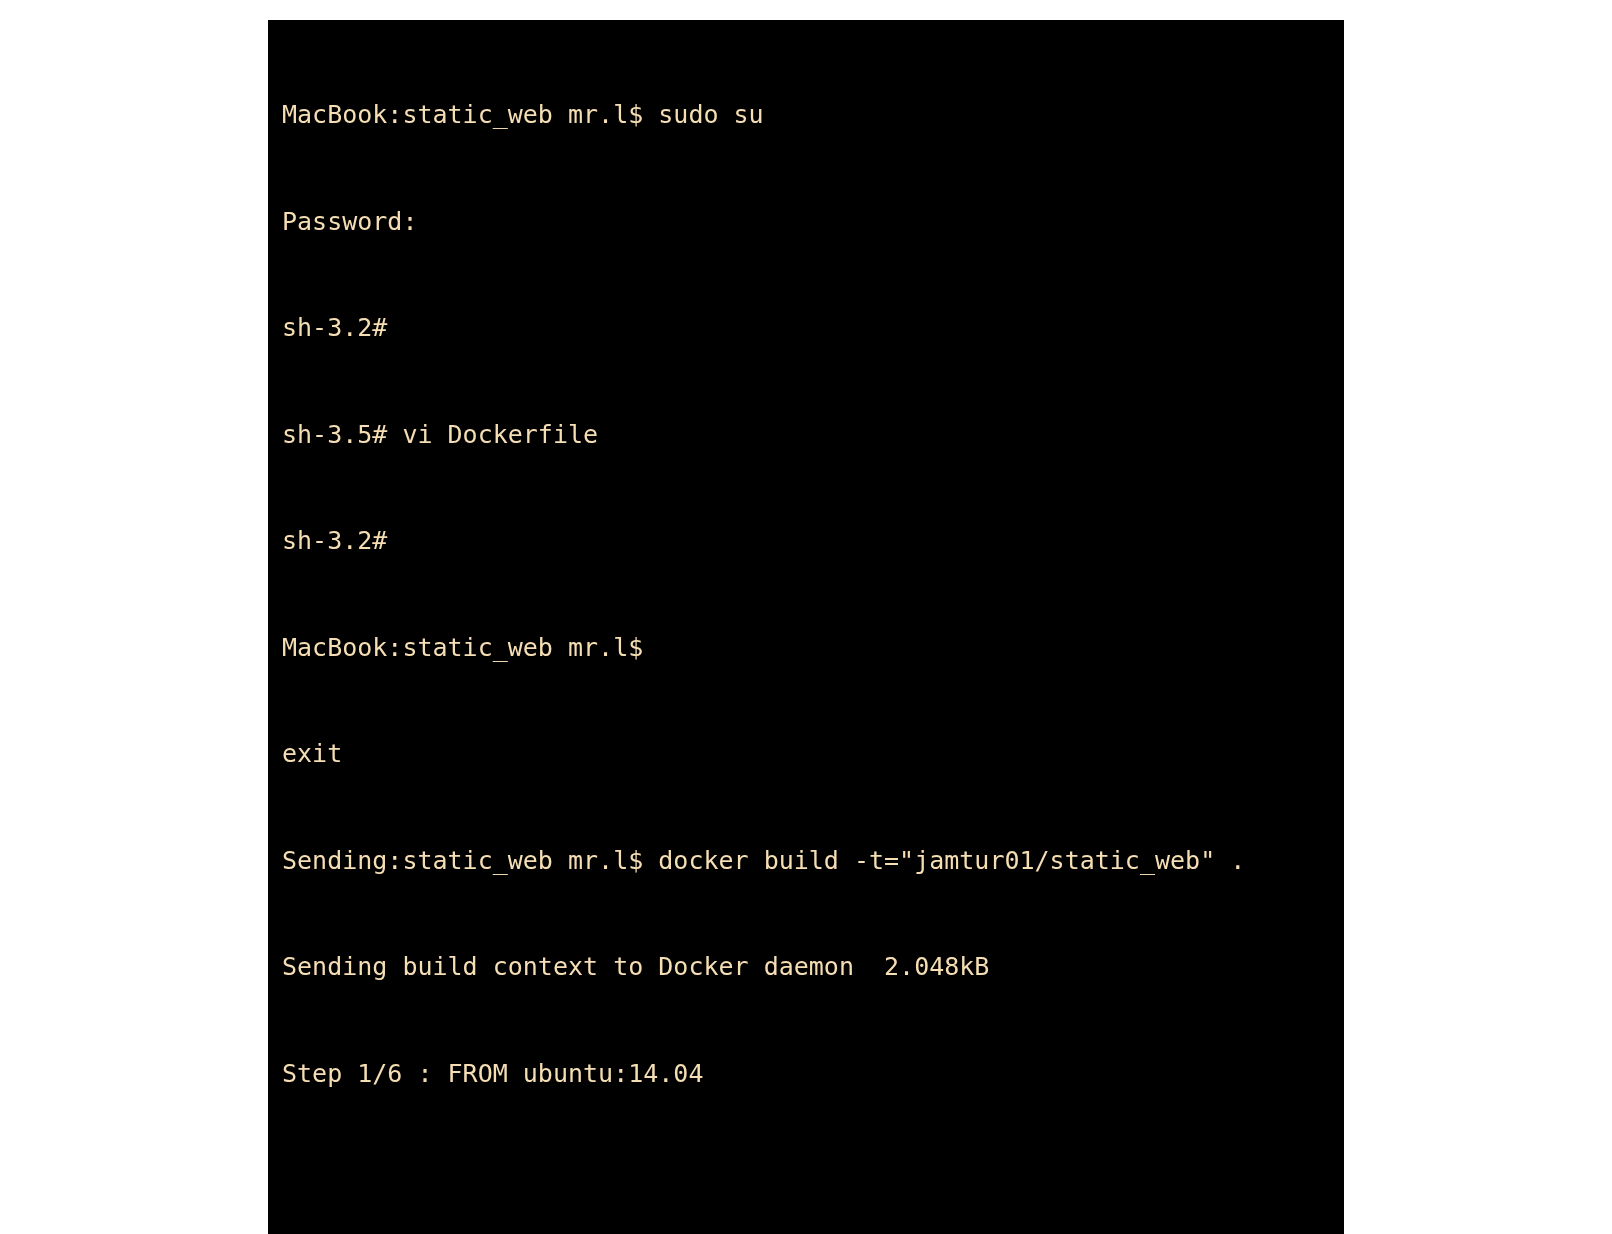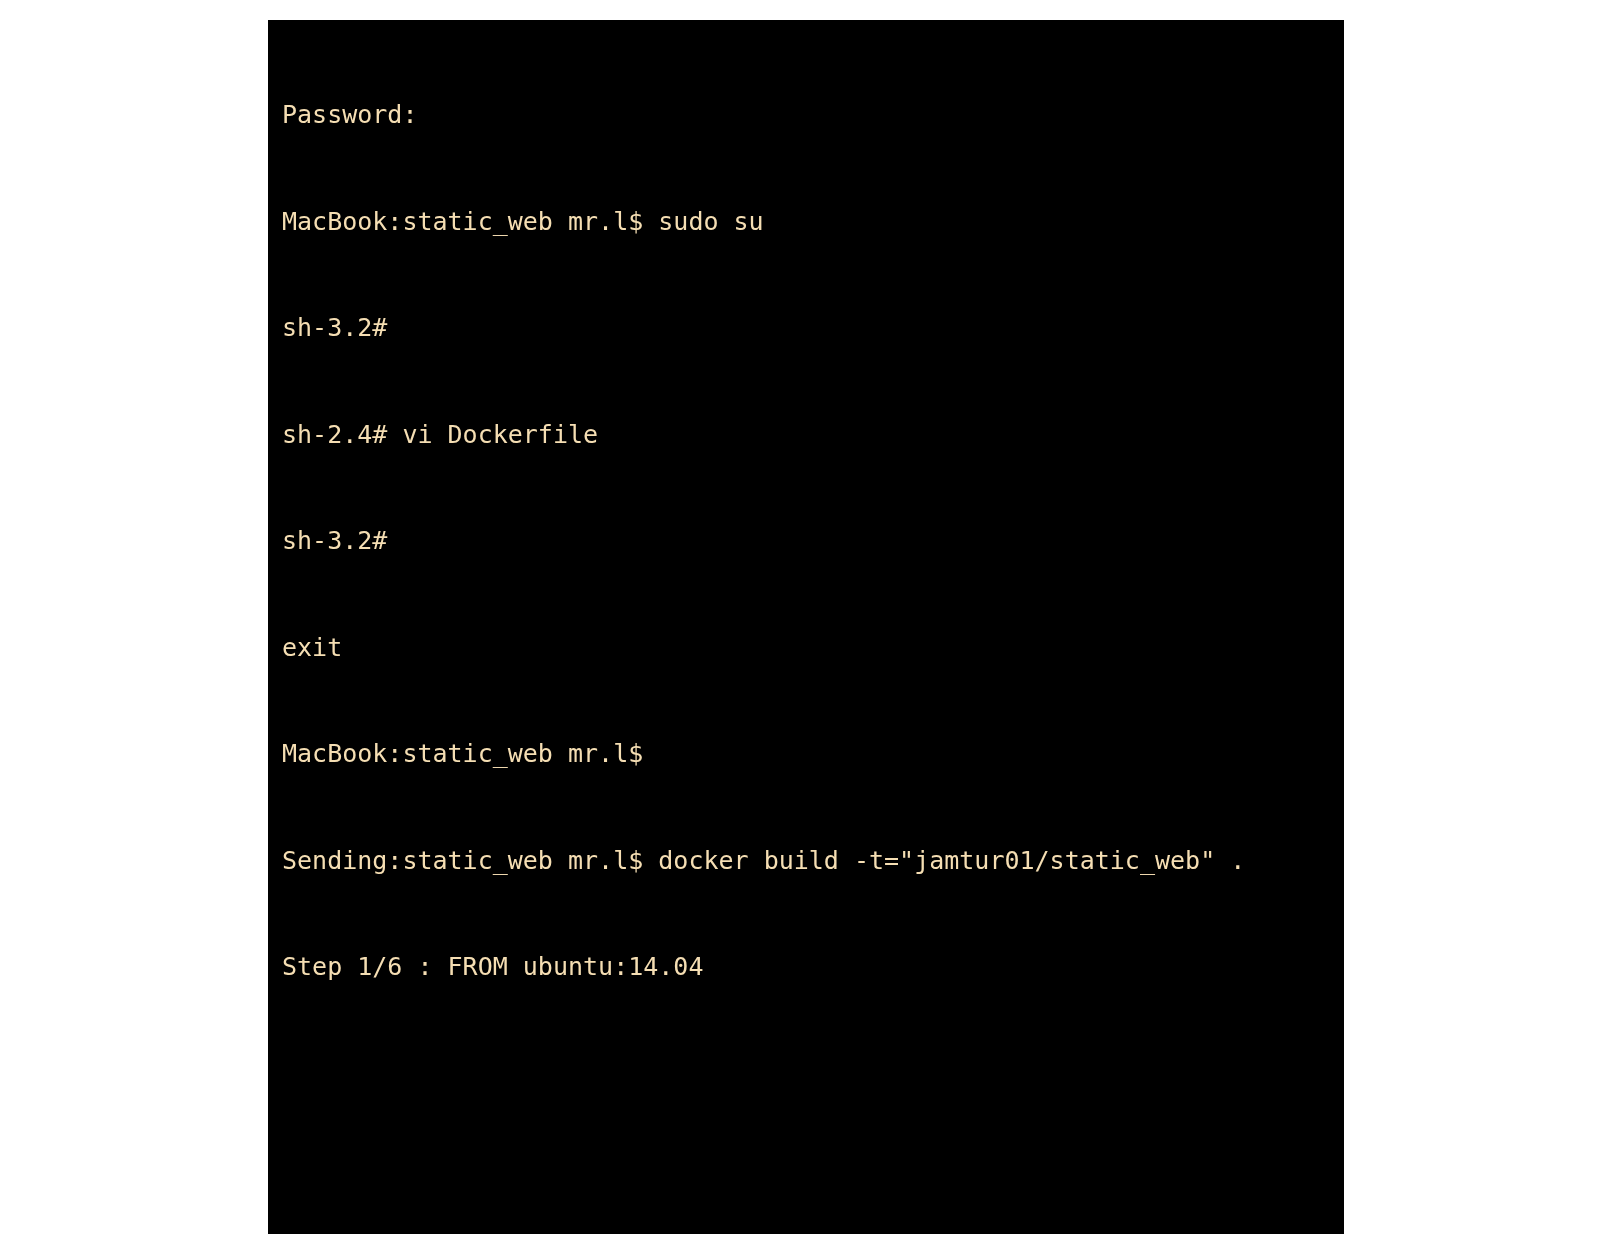--- a/index.html
+++ b/index.html
@@ -28,28 +28,29 @@
       overflow: hidden;
     }
     .line {
       display: block;
     }
   </style>
 </head>
 <body>
 
 <div class="terminal">
+  <span class="line">MacBook:static_web mr.l$ sudo su</span>
   <span class="line">Password:</span>
-  <span class="line">MacBook:static_web mr.l$ sudo su</span>
   <span class="line">sh-3.2#</span>
-  <span class="line">sh-2.4# vi Dockerfile</span>
+  <span class="line">sh-3.5# vi Dockerfile</span>
   <span class="line">sh-3.2#</span>
+  <span class="line">MacBook:static_web mr.l$</span>
   <span class="line">exit</span>
-  <span class="line">MacBook:static_web mr.l$</span>
   <span class="line">Sending:static_web mr.l$ docker build -t="jamtur01/static_web" .</span>
+  <span class="line">Sending build context to Docker daemon  2.048kB</span>
   <span class="line">Step 1/6 : FROM ubuntu:14.04</span>
   
   
   
   
   
   
   
   
   

